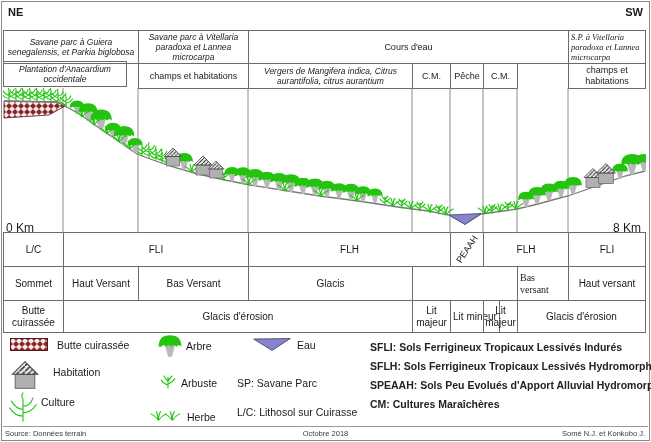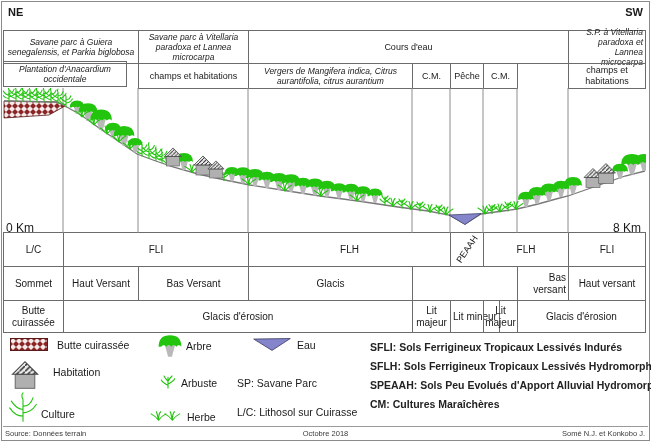--- a/index.html
+++ b/index.html
@@ -21,21 +21,21 @@
   .corner{position:absolute;top:6px;font-size:11px;font-weight:bold;}
   .corner.ne{left:8px;}
   .corner.sw{right:8px;}
   .cell{
     position:absolute;box-sizing:border-box;border:1px solid var(--border);
     display:flex;align-items:center;justify-content:center;text-align:center;
     font-size:8.5px;line-height:1.18;padding:1px 2px;background:transparent;
   }
   .it{font-style:italic;}
   .plain{font-style:normal;font-size:9px;}
-  .leftal{justify-content:flex-start;text-align:right;}
+  .leftal{justify-content:flex-start;text-align:left;font-family:Liberation Serif, serif;}
   .rowlbl{font-size:10px;}
   .rot span{display:inline-block;transform:rotate(-56deg);font-size:9px;white-space:nowrap;}
   .km{position:absolute;font-size:12px;font-weight:normal;z-index:3;}
   .profile{position:absolute;left:3px;top:88px;z-index:1;}
   .veg-f{fill:var(--vegetation);}
   .trunk{fill:var(--trunk);}
   .stroke-veg{stroke:var(--vegetation);fill:none;stroke-width:1.1;stroke-linecap:round;}
   .housebody{fill:#b0b0b0;stroke:#666;stroke-width:0.7;}
   .terrain{stroke:#787878;stroke-width:1.3;fill:none;}
   .vline{stroke:var(--gridline);stroke-width:1;}
@@ -229,21 +229,21 @@
   <div class="legend-label" style="left:57px;top:339px;">Butte cuirassée</div>
 
   <svg class="legend-icon" style="left:11px;top:360px;" width="28" height="30" viewBox="-10 -20 20 21">
     <use href="#sym-house"></use>
   </svg>
   <div class="legend-label" style="left:53px;top:366px;">Habitation</div>
 
   <svg class="legend-icon" style="left:8px;top:388px;" width="30" height="38" viewBox="-9 -18 18 19">
     <use href="#sym-culture"></use>
   </svg>
-  <div class="legend-label" style="left:41px;top:408px;text-align:right;">Culture</div>
+  <div class="legend-label" style="left:41px;top:396px;text-align:right;">Culture</div>
 
   <svg class="legend-icon" style="left:157px;top:334px;" width="26" height="24" viewBox="-10 -18 20 19">
     <use href="#sym-tree"></use>
   </svg>
   <div class="legend-label" style="left:186px;top:340px;">Arbre</div>
 
   <svg class="legend-icon" style="left:160px;top:368px;" width="16" height="28" viewBox="-6 -10 12 11">
     <use href="#sym-shrub"></use>
   </svg>
   <div class="legend-label" style="left:181px;top:377px;">Arbuste</div>

